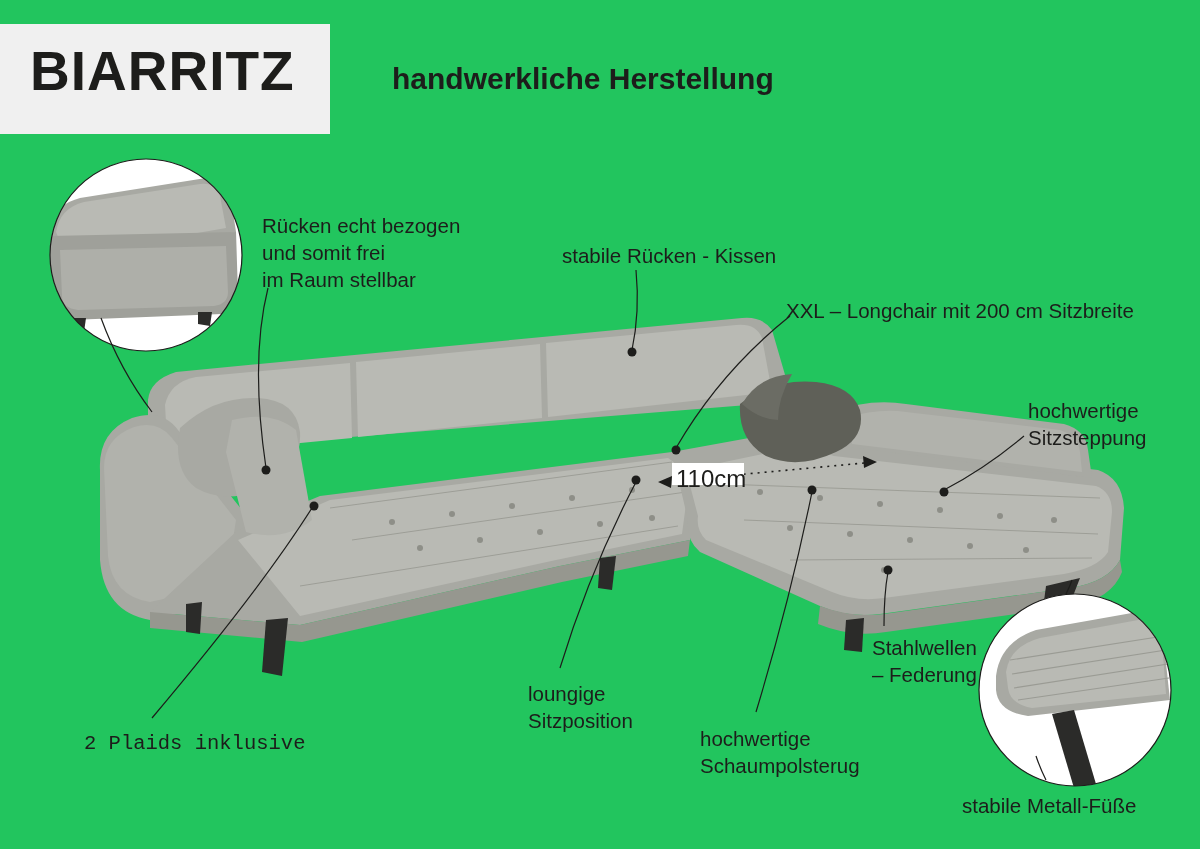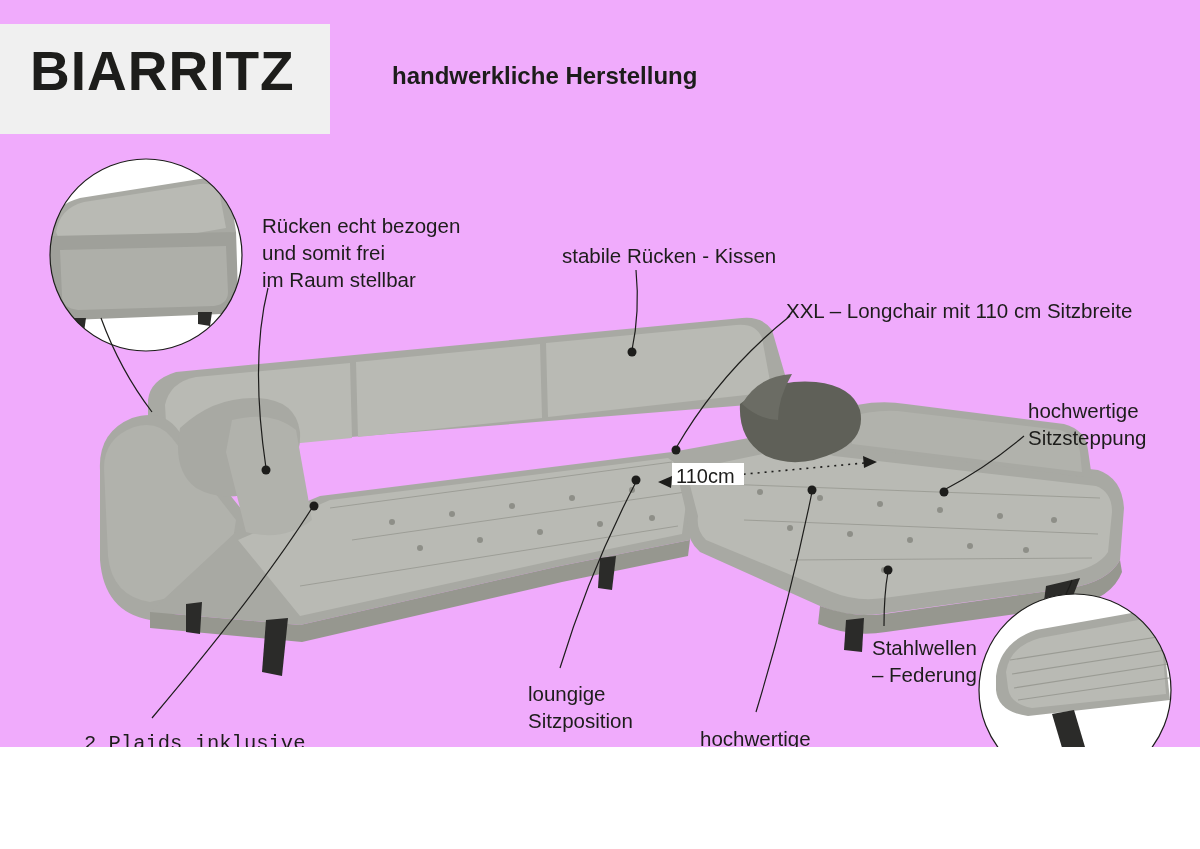--- a/index.html
+++ b/index.html
@@ -7,23 +7,23 @@
     padding: 0;
     background: #ffffff;
   }
   body {
     font-family: "Liberation Sans", sans-serif;
     color: #1d1d1b;
   }
   #page {
     position: relative;
     width: 1200px;
-    height: 747px;
+    height: 849px;
     overflow: hidden;
-    background: #f0abfc;
+    background: #22c55e;
   }
   
   #title-box {
     position: absolute;
     left: 0px;
     top: 24px;
     width: 330px;
     height: 110px;
     background: #f0f0f0;
   }
@@ -35,21 +35,21 @@
     font-weight: bold;
     letter-spacing: 1px;
     color: #1d1d1b;
     line-height: 1;
     white-space: nowrap;
   }
   #subtitle {
     position: absolute;
     left: 392px;
     top: 62px;
-    font-size: 24px;
+    font-size: 30px;
     font-weight: bold;
     color: #1d1d1b;
     white-space: nowrap;
   }
   
   .label {
     position: absolute;
     font-size: 20.5px;
     line-height: 1.32;
     color: #1d1d1b;
@@ -231,32 +231,33 @@
       <rect x="672" y="463" width="72" height="22" fill="#ffffff"></rect>
     </g>
   </svg>
 
   <div class="label" style="left:262px; top:212px;">Rücken echt bezogen
 und somit frei
 im Raum stellbar</div>
 
   <div class="label" style="left:562px; top:242px;">stabile Rücken - Kissen</div>
 
-  <div class="label" style="left:786px; top:297px;">XXL – Longchair mit 110 cm Sitzbreite</div>
+  <div class="label" style="left:786px; top:297px;">XXL – Longchair mit 200 cm Sitzbreite</div>
 
   <div class="label" style="left:872px; top:634px;">Stahlwellen
 – Federung</div>
 
   <div class="label" style="left:1028px; top:397px;">hochwertige
 Sitzsteppung</div>
 
   <div class="label" style="left:700px; top:725px;">hochwertige
 Schaumpolsterug</div>
 
   <div class="label" style="left:528px; top:680px;">loungige
 Sitzposition</div>
 
   <div class="label" style="left:84px; top:730px;font-family:Liberation Mono, monospace;">2 Plaids inklusive</div>
 
-
-  <div class="label" style="left:676px; top:463px; font-size:20px;">110cm</div>
+  <div class="label" style="left:962px; top:792px;">stabile Metall-Füße</div>
+
+  <div class="label" style="left:676px; top:463px; font-size:24px;">110cm</div>
 
 </div>
 
 </body></html>

